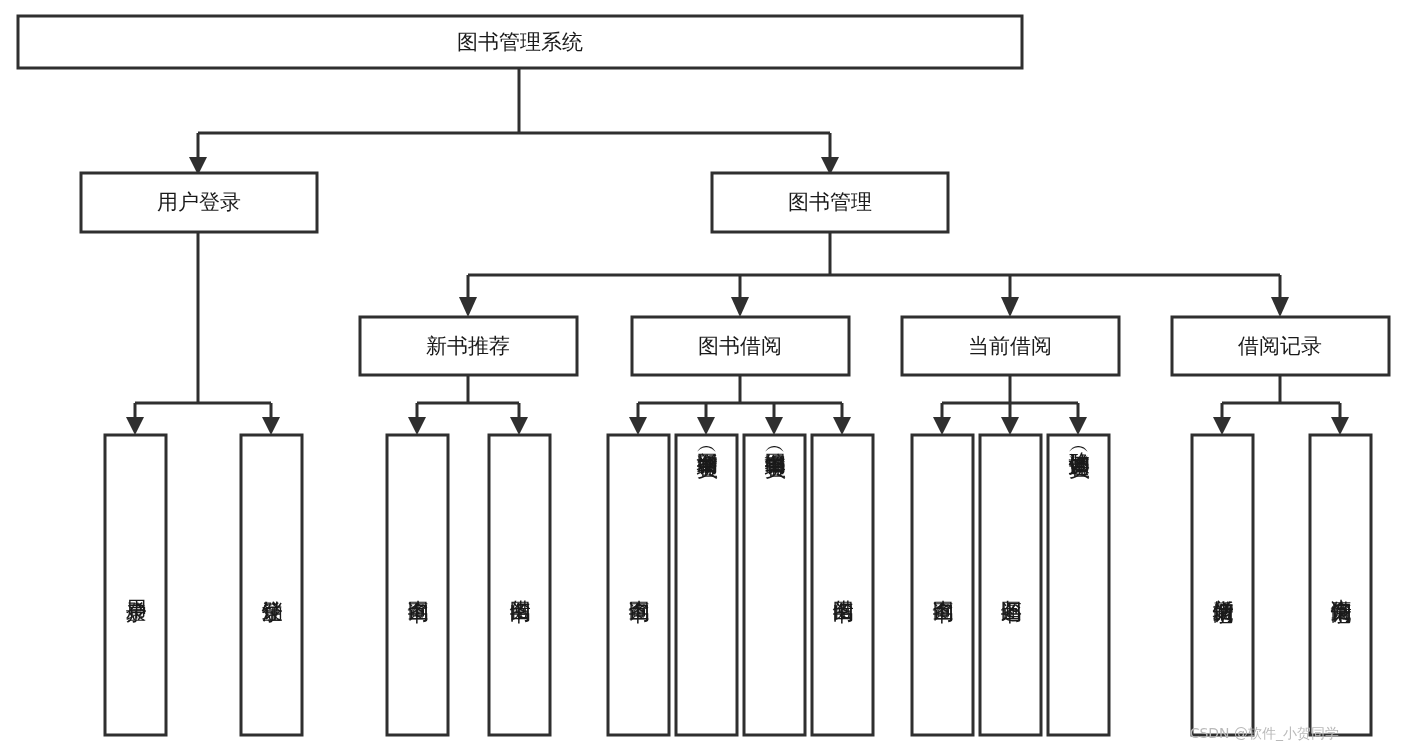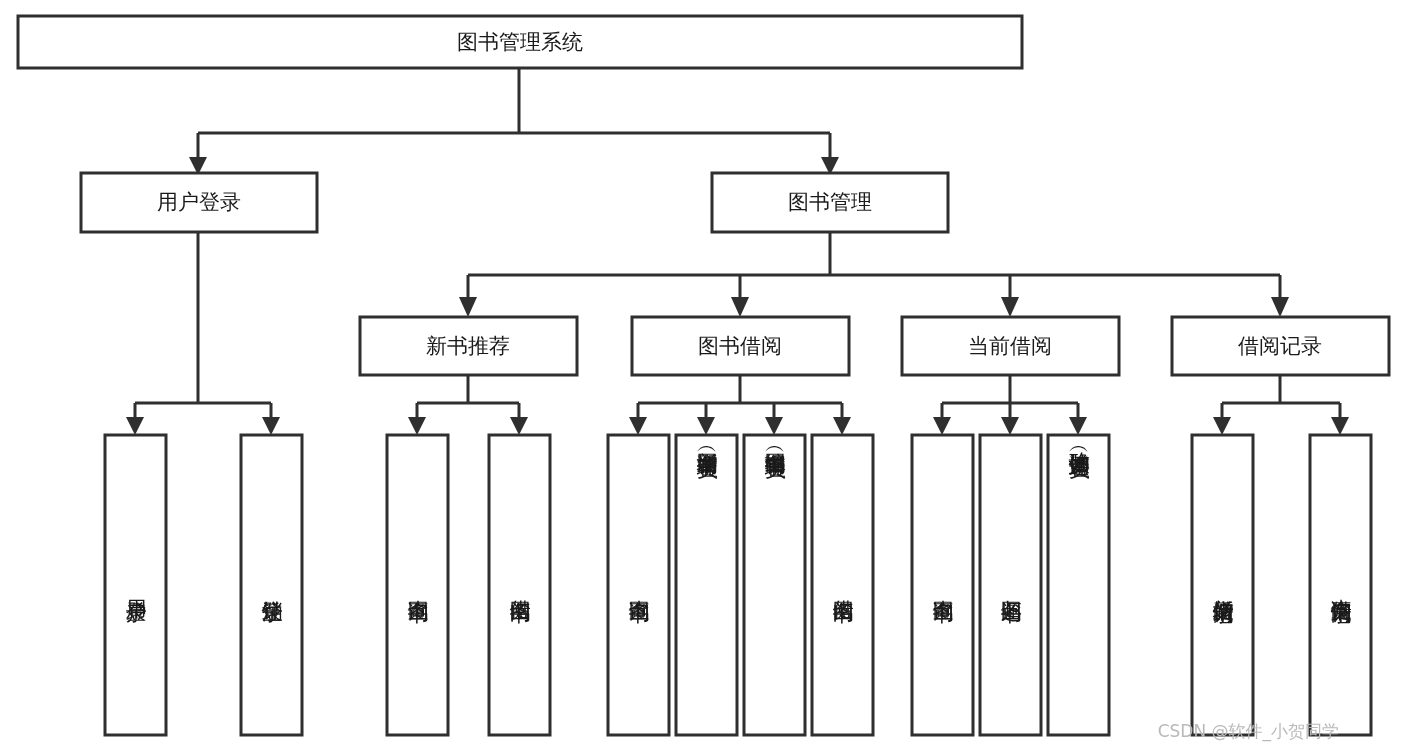--- a/index.html
+++ b/index.html
@@ -62,21 +62,21 @@
     line-height: 1.12;
     color: #1a1a1a;
     letter-spacing: 1px;
     white-space: nowrap;
   }
   .watermark {
     position: absolute;
     right: 8px;
     bottom: 4px;
     font-family: "DejaVu Sans", "Liberation Sans", sans-serif;
-    font-size: 17px;
+    font-size: 14px;
     color: #b9b9b9;
     white-space: nowrap;
     user-select: none;
   }
 </style>
 </head>
 <body>
 
 <div id="diagram-root">
 

